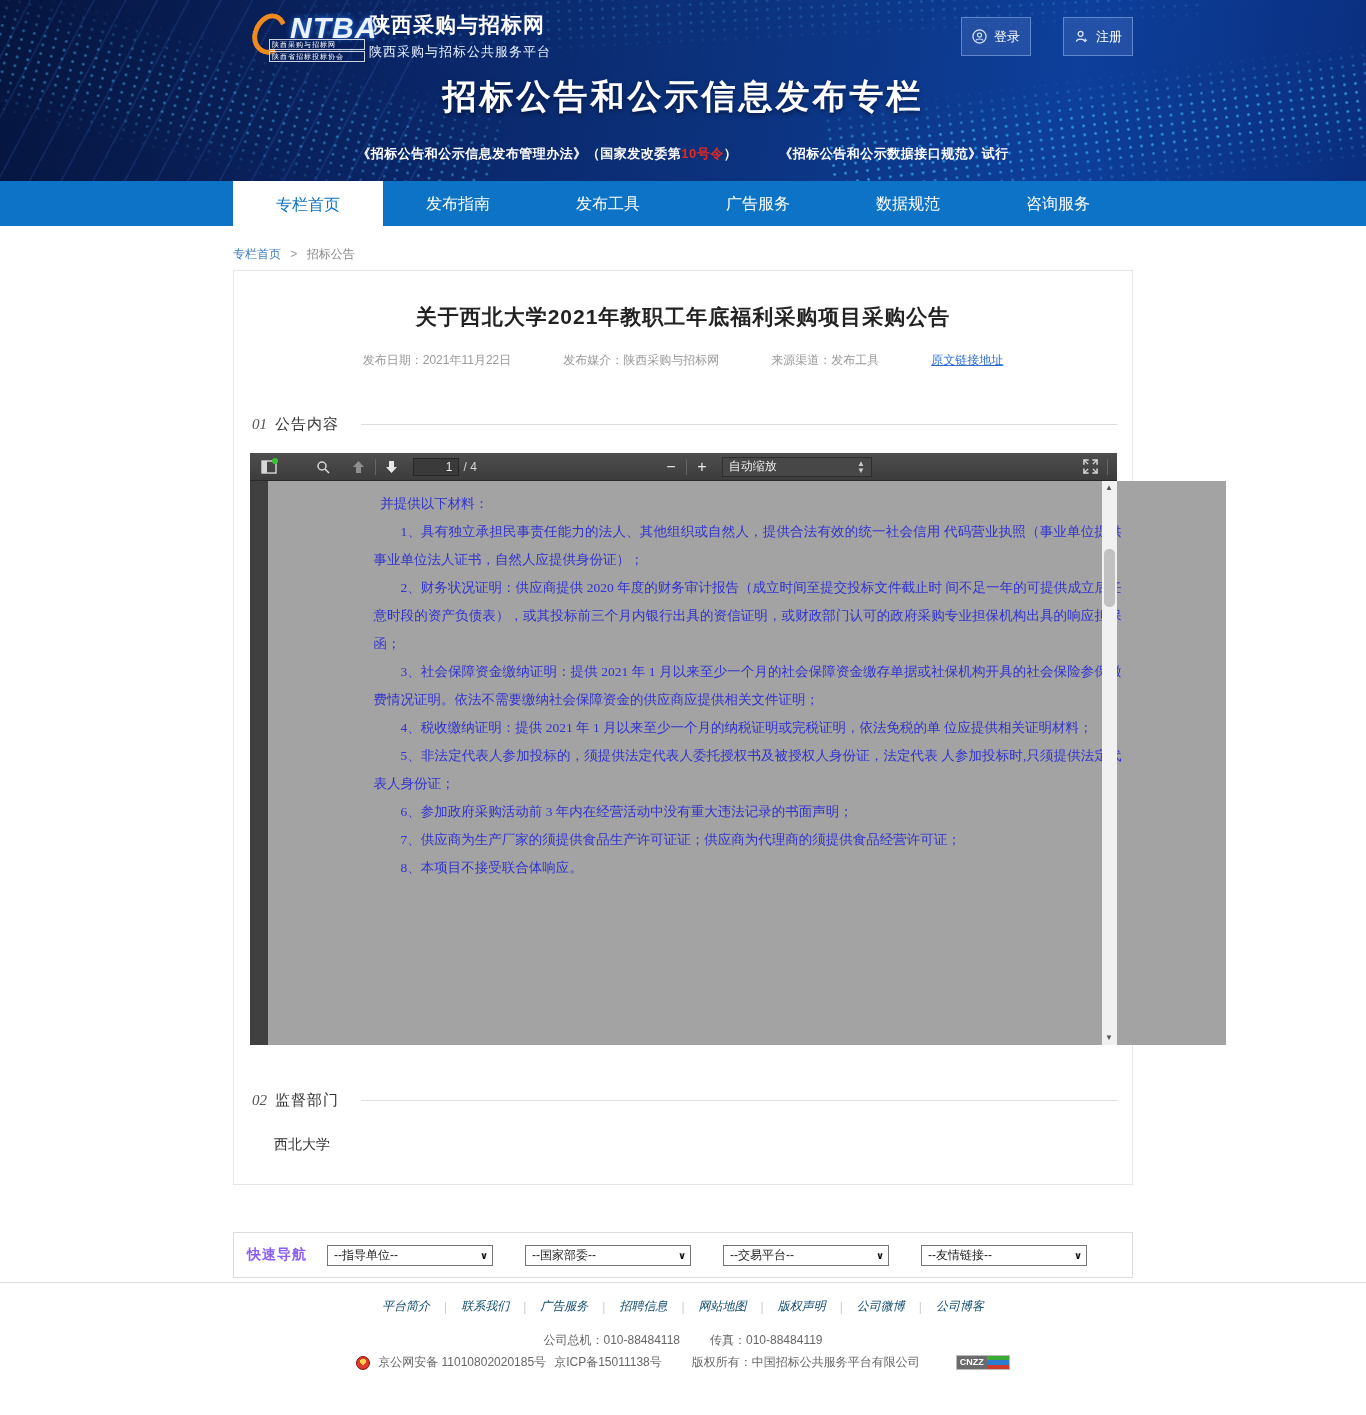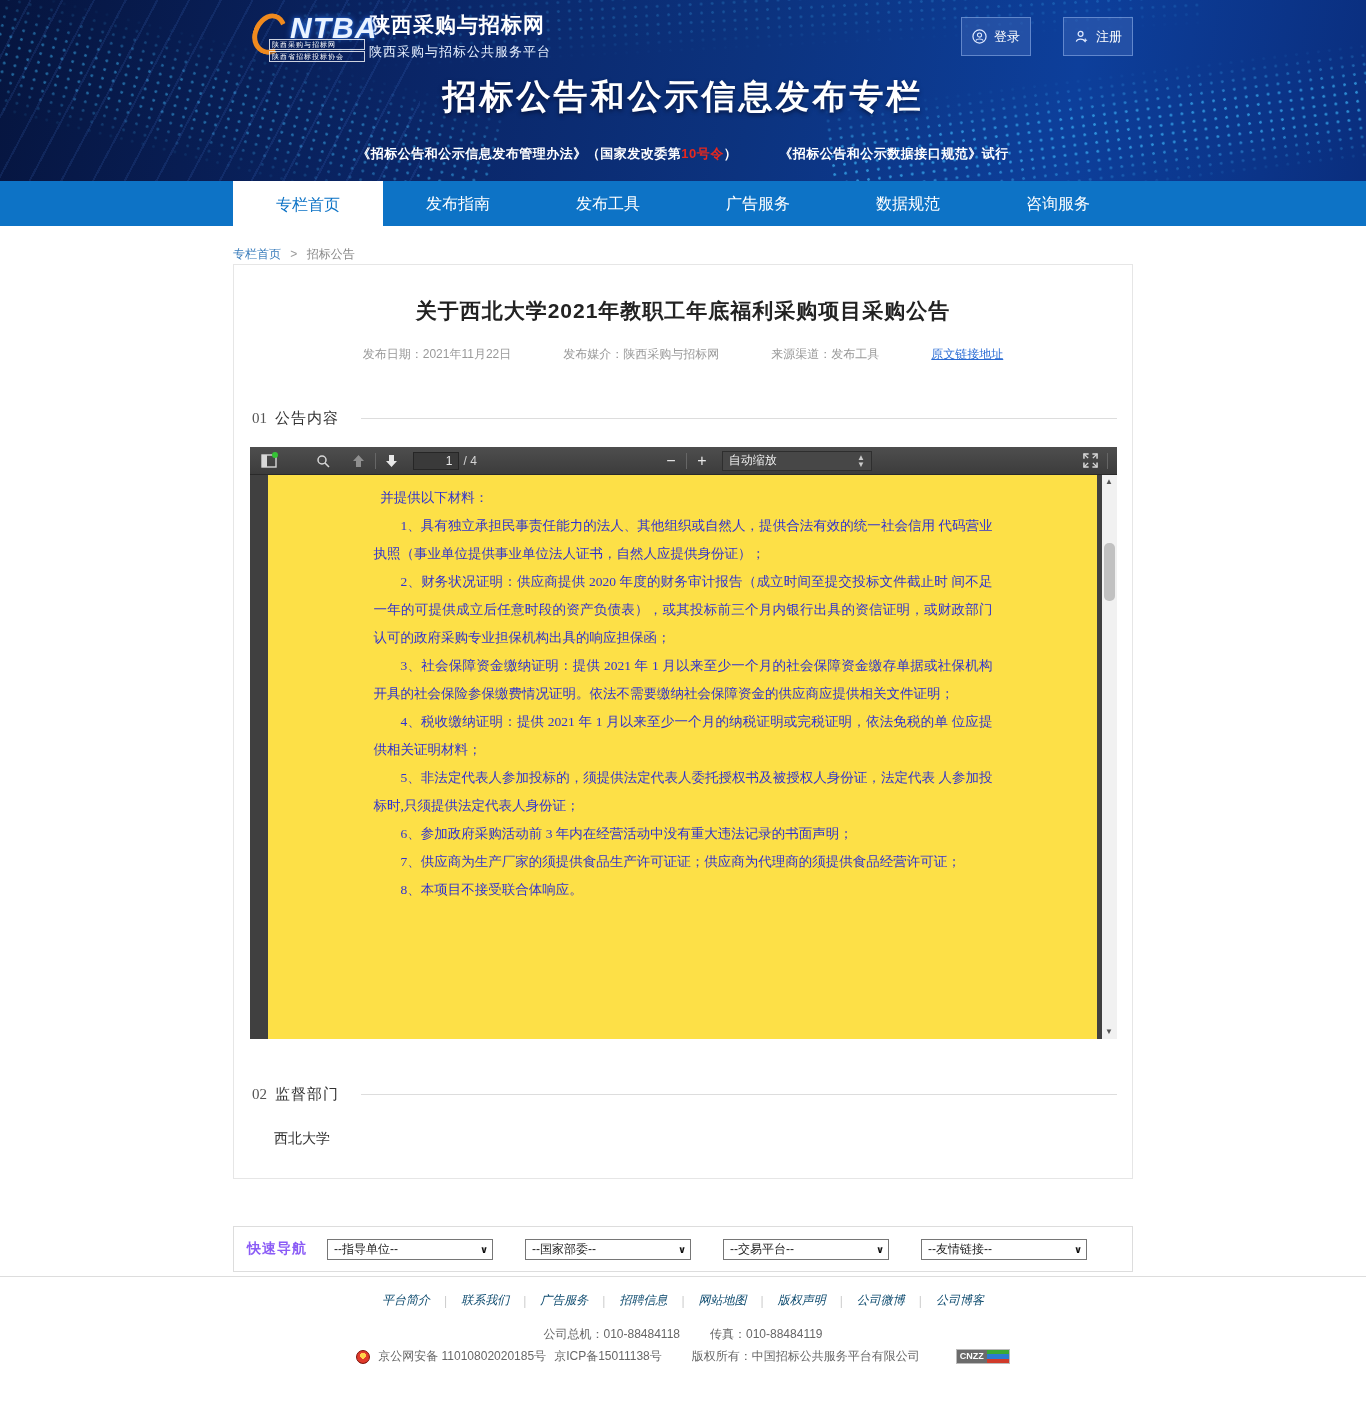--- a/index.html
+++ b/index.html
@@ -74,27 +74,27 @@
     width:150px; height:45px; line-height:45px; text-align:center; color:#fff; font-size:16px; cursor:pointer;
   }
   .nav .tab.active { background:#fff; color:#0d73c6; height:52px; line-height:48px; }
 
   
   .crumbs { margin-top:20px; font-size:12px; color:#888; }
   .crumbs .home { color:#3a7dbc; text-decoration:none; cursor:pointer; }
   .crumbs .sep { margin:0 6px; color:#999; }
 
   
-  .content-box { border:1px solid #e6e6e6; margin-top:1px; padding-bottom:30px; min-height:884px; background:#fff; }
+  .content-box { border:1px solid #e6e6e6; margin-top:7px; padding-bottom:30px; min-height:884px; background:#fff; }
   .art-title { text-align:center; font-size:21px; font-weight:bold; color:#222; margin-top:32px; letter-spacing:1px; }
   .art-meta { display:flex; justify-content:center; gap:52px; margin-top:21px; font-size:12px; color:#999; }
   .art-meta a.origin { color:#2b6cd4; text-decoration:underline; cursor:pointer; }
 
   .sec { display:flex; align-items:center; margin:0 15px 0 18px; }
-  .sec .num { font-size:15px; color:#555; font-family:"Liberation Serif","DejaVu Serif",serif; }
+  .sec .num { font-style:italic; font-size:15px; color:#555; font-family:"Liberation Serif","DejaVu Serif",serif; }
   .sec .t { font-size:15px; color:#333; margin-left:8px; letter-spacing:1px; }
   .sec .rule { flex:1; height:1px; background:#ddd; margin-left:22px; }
   .sec1 { margin-top:46px; }
   .sec2 { margin-top:46px; }
   .supervisor { font-size:14px; color:#333; margin:26px 0 0 40px; }
 
   
   .pdf { width:867px; height:592px; margin:19px auto 0; position:relative; background:#404040; }
   .pdf-toolbar {
     height:28px; background:linear-gradient(#4e4e4e,#3c3c3c); border-bottom:1px solid #2a2a2a;
@@ -110,21 +110,21 @@
   .pagetotal { color:#d5d5d5; font-size:12px; }
   .zoomgrp { display:flex; align-items:center; margin-left:182px; }
   .zoombtn { color:#e8e8e8; font-size:16px; width:24px; text-align:center; cursor:pointer; }
   .zoomsel {
     display:flex; align-items:center; justify-content:space-between; width:150px; height:20px;
     background:#474747; border:1px solid #2e2e2e; color:#eee; font-size:12px; padding:0 6px; margin-left:8px; cursor:pointer;
   }
   .zoomsel .caret { font-size:8px; color:#ccc; line-height:7px; text-align:center; }
   .tb-right { margin-left:auto; display:flex; align-items:center; }
   .pdf-page {
-    position:absolute; left:18px; top:28px; bottom:0; width:829px; background:#fde047;
+    position:absolute; left:18px; top:28px; bottom:0; width:958px; background:#a3a3a3;
     padding:9px 104px 0 106px; overflow:hidden;
   }
   .pdf-page p {
     color:#3032cf; font-size:13.5px; line-height:28px; text-align:justify; text-indent:2em;
     font-family:"Liberation Serif","DejaVu Serif",serif;
   }
   .pdf-page p.first { text-indent:.5em; }
   .vscroll { position:absolute; right:0; top:28px; bottom:0; width:15px; background:#f1f1f1; }
   .vscroll .arr { position:absolute; left:0; width:15px; height:14px; color:#555; font-size:8px; text-align:center; line-height:14px; cursor:pointer; }
   .vscroll .arr.up { top:0; }

